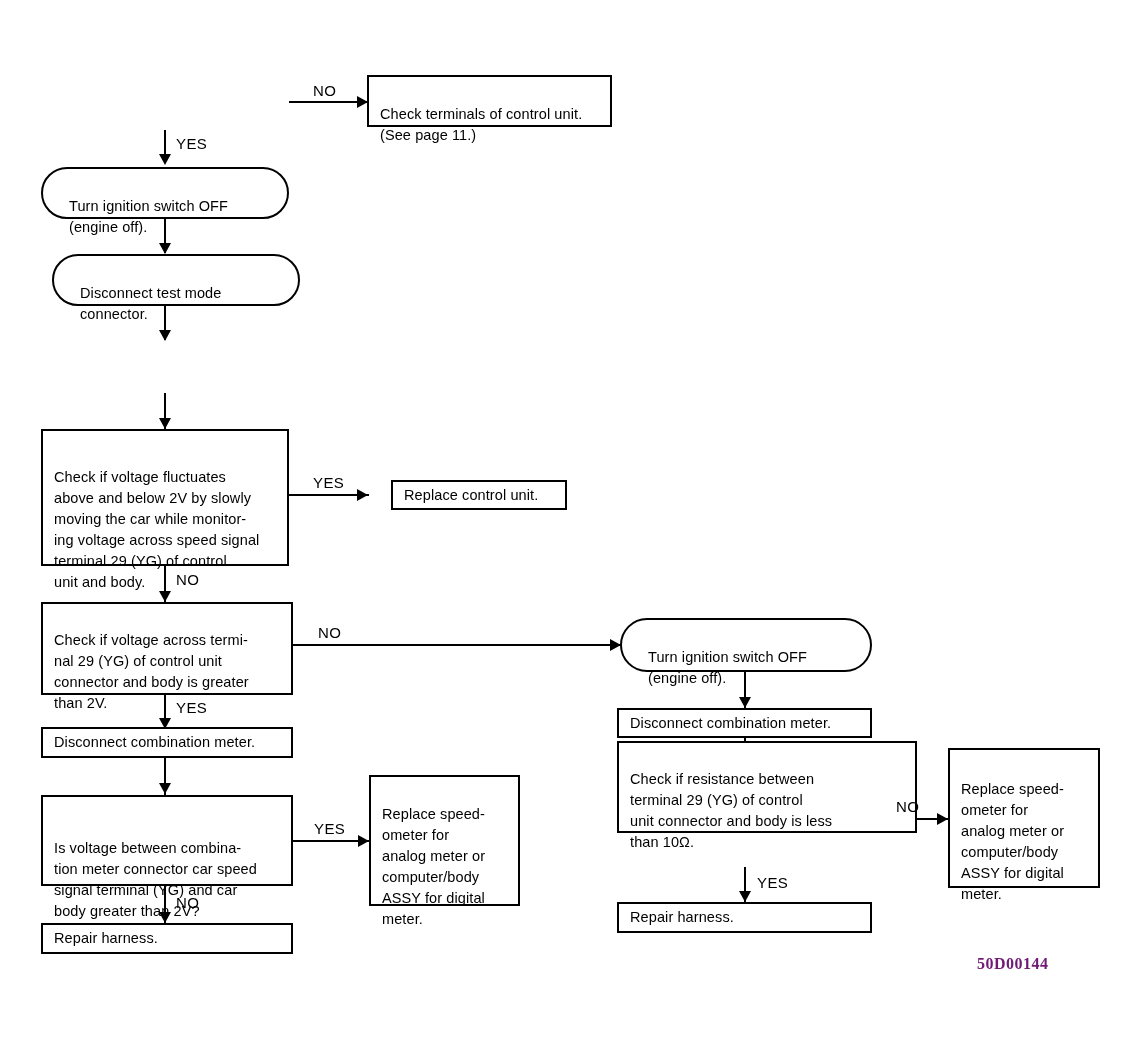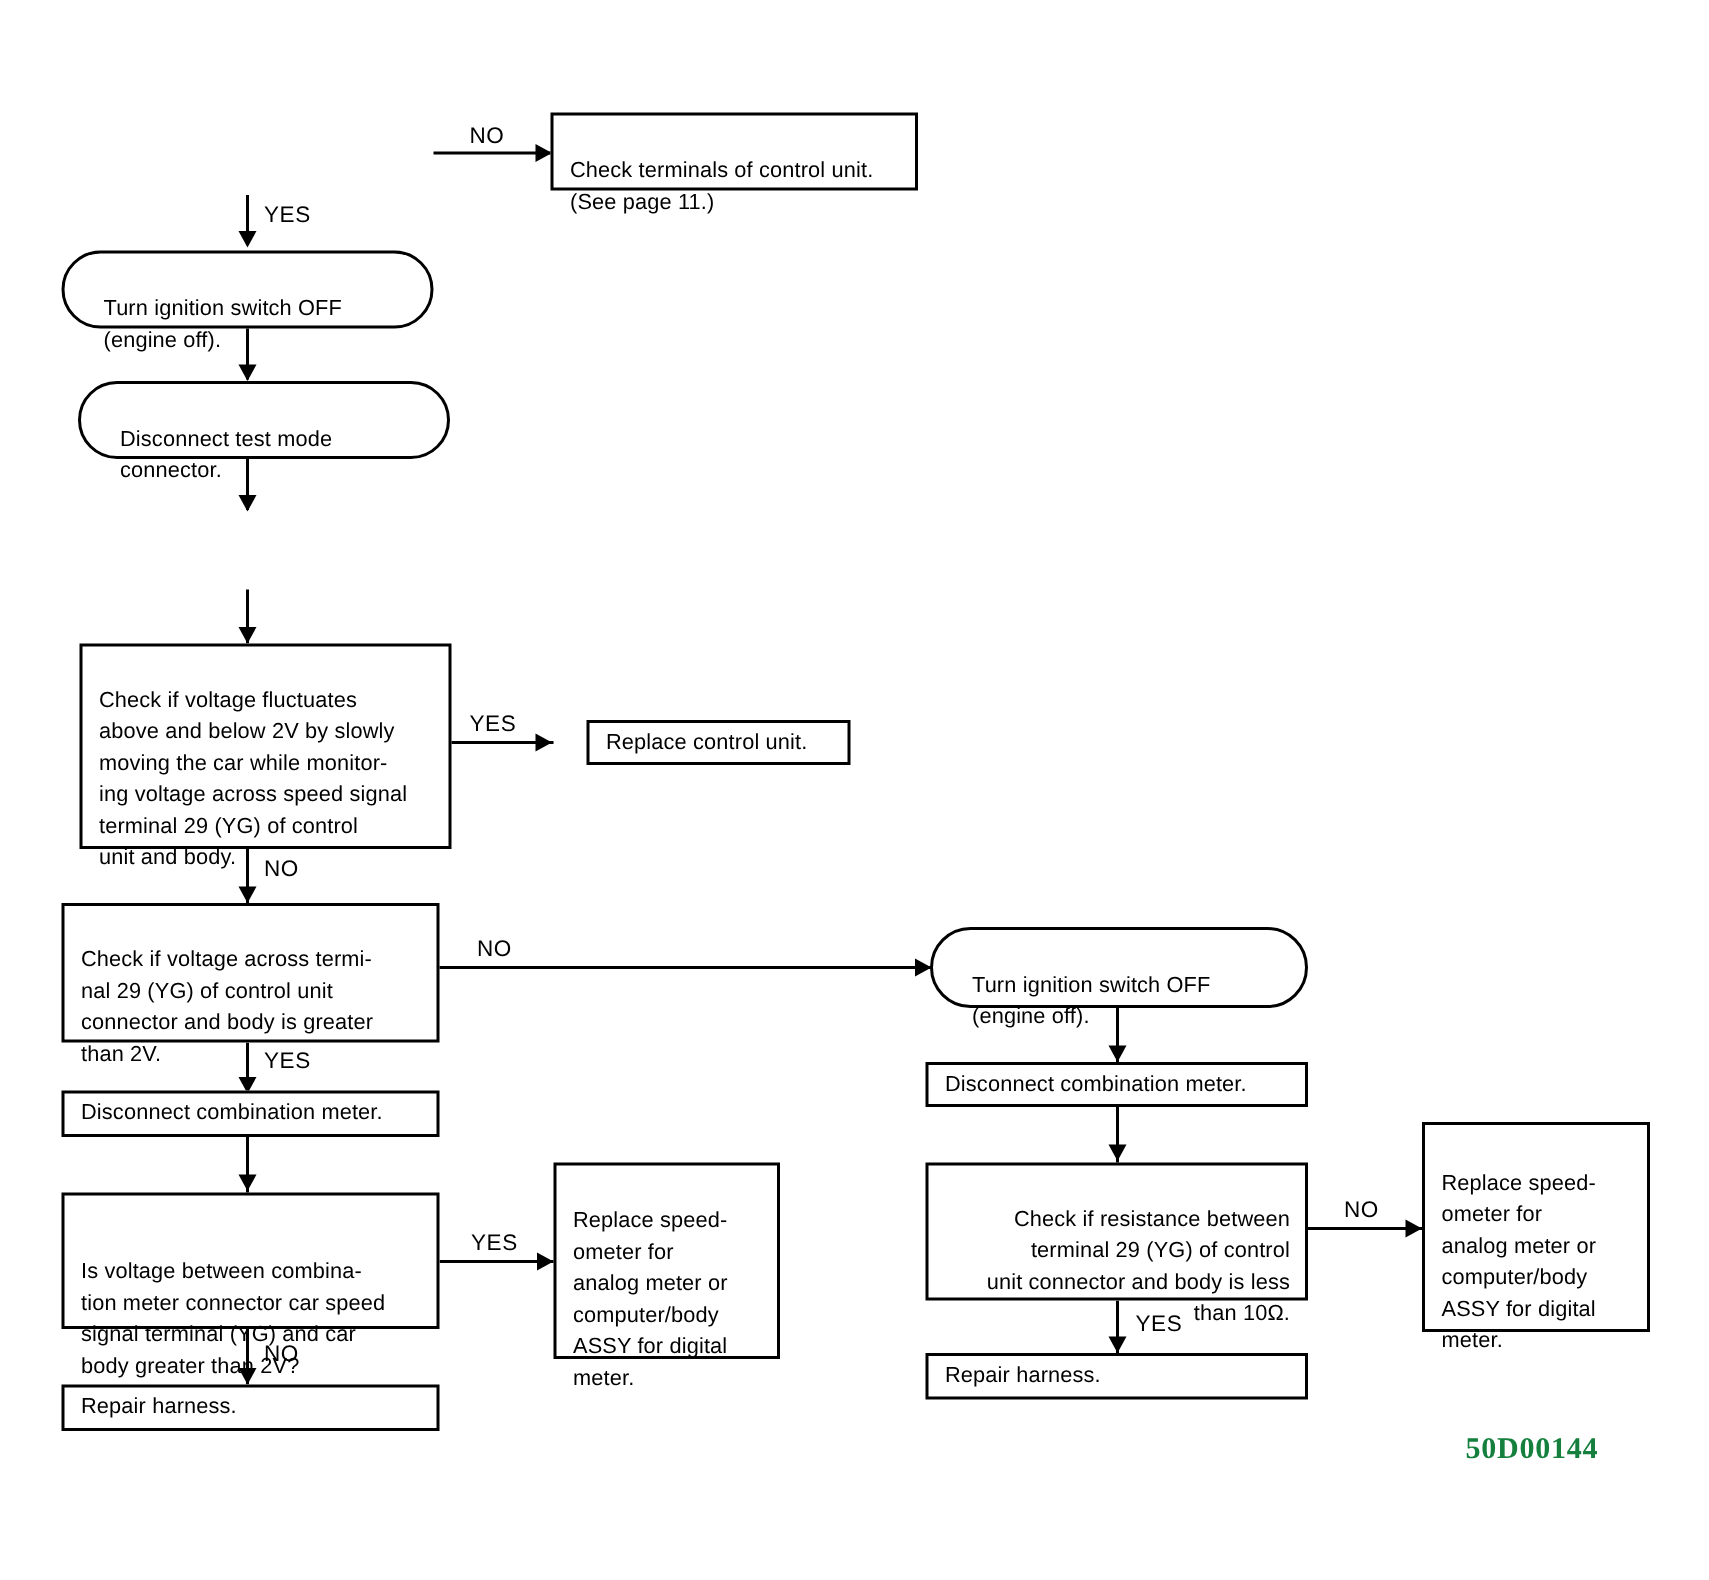--- a/index.html
+++ b/index.html
@@ -81,23 +81,23 @@
     letter-spacing: 0.4px;
     color: #000;
     z-index: 4;
     white-space: nowrap;
   }
 
   .figcode {
     position: absolute;
     font-family: "Liberation Serif", serif;
     font-weight: bold;
-    font-size: 20px;
+    font-size: 16px;
     letter-spacing: 0.5px;
-    color: #15803d;
+    color: #701a75;
     z-index: 4;
     white-space: nowrap;
   }
 </style>
 </head>
 <body>
 
 <div id="canvas">
 
 
@@ -127,21 +127,21 @@
 connector.</span>
   </div>
 
   <div class="ln v" style="left:164px; top:306px; width:2px; height:34px;"></div>
   <div class="arrow down" style="left:159px; top:330px;"></div>
 
 
   <div class="ln v" style="left:164px; top:393px; width:2px; height:36px;"></div>
   <div class="arrow down" style="left:159px; top:418px;"></div>
 
-  <div class="node process" style="left:41px; top:429px; width:248px; height:137px; padding-top:5px;margin-left:12px;">
+  <div class="node process" style="left:41px; top:429px; width:248px; height:137px; padding-top:15px;">
     <span class="txt">Check if voltage fluctuates
 above and below 2V by slowly
 moving the car while monitor-
 ing voltage across speed signal
 terminal 29 (YG) of control
 unit and body.</span>
   </div>
 
   <div class="ln h" style="left:289px; top:494px; width:80px;"></div>
   <div class="arrow right" style="left:357px; top:489px;"></div>
@@ -213,21 +213,21 @@
   <div class="ln v" style="left:744px; top:672px; width:2px; height:36px;"></div>
   <div class="arrow down" style="left:739px; top:697px;"></div>
 
   <div class="node process vcenter" style="left:617px; top:708px; width:255px; height:30px; padding-top:0; padding-bottom:0;">
     <span class="txt">Disconnect combination meter.</span>
   </div>
 
   <div class="ln v" style="left:744px; top:738px; width:2px; height:38px;"></div>
   <div class="arrow down" style="left:739px; top:763px;"></div>
 
-  <div class="node process" style="left:617px; top:775px; width:255px; height:92px; padding-top:5px;text-align:right;">
+  <div class="node process" style="left:617px; top:741px; width:300px; height:92px; padding-top:5px;">
     <span class="txt">Check if resistance between
 terminal 29 (YG) of control
 unit connector and body is less
 than 10Ω.</span>
   </div>
 
   <div class="ln h" style="left:872px; top:818px; width:78px;"></div>
   <div class="arrow right" style="left:937px; top:813px;"></div>
   <div class="edgelabel" style="left:896px; top:798px;">NO</div>
 

